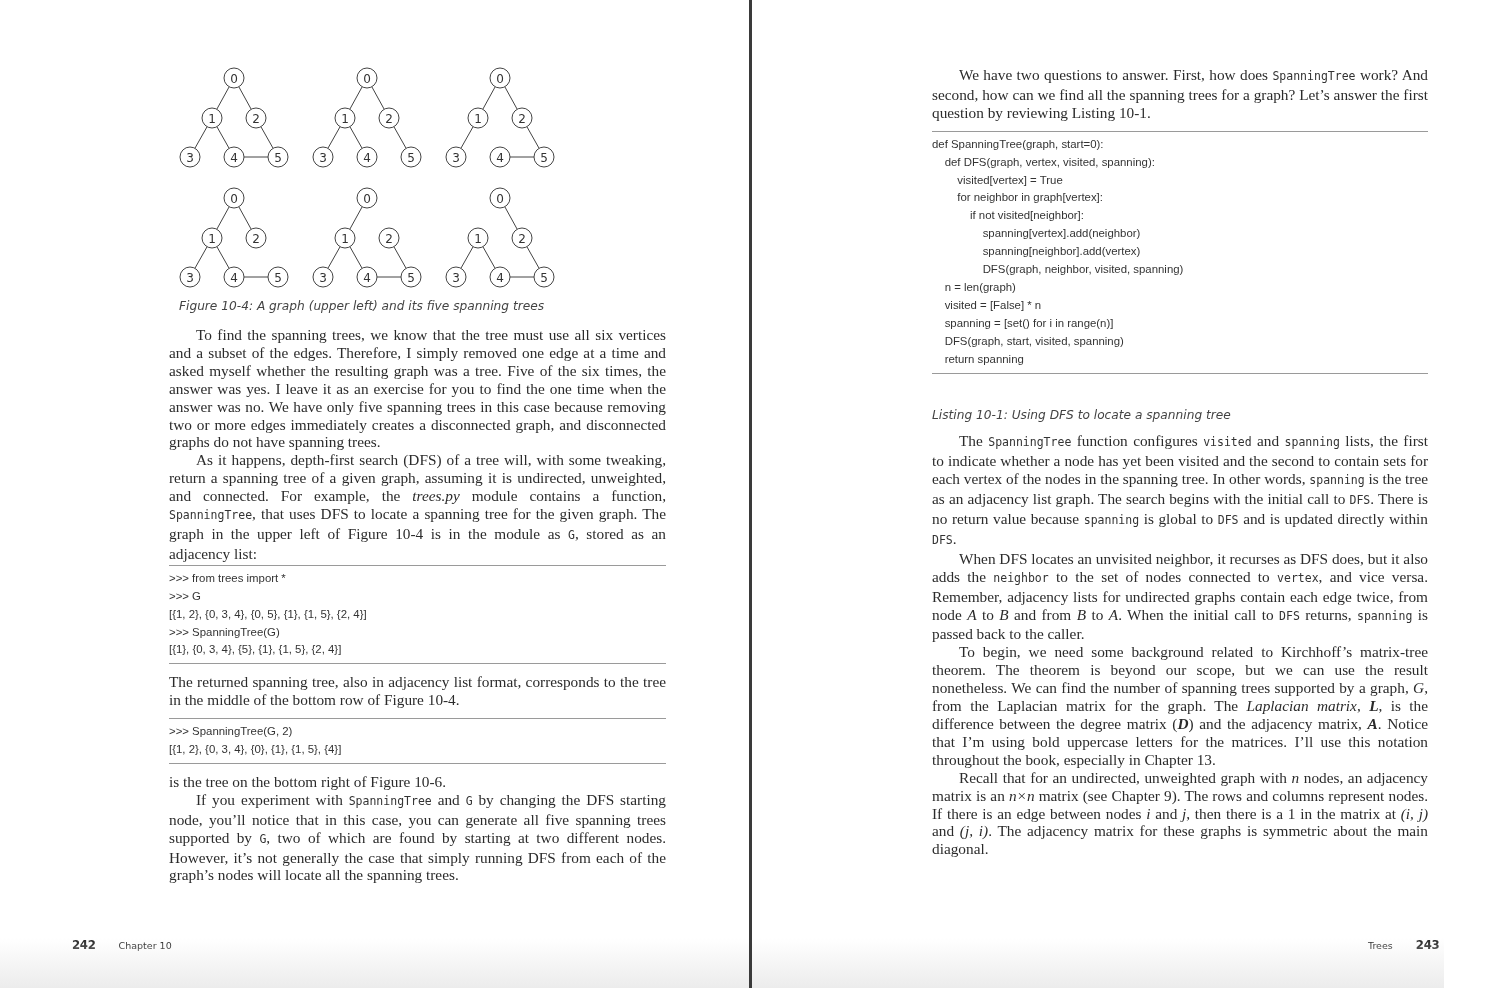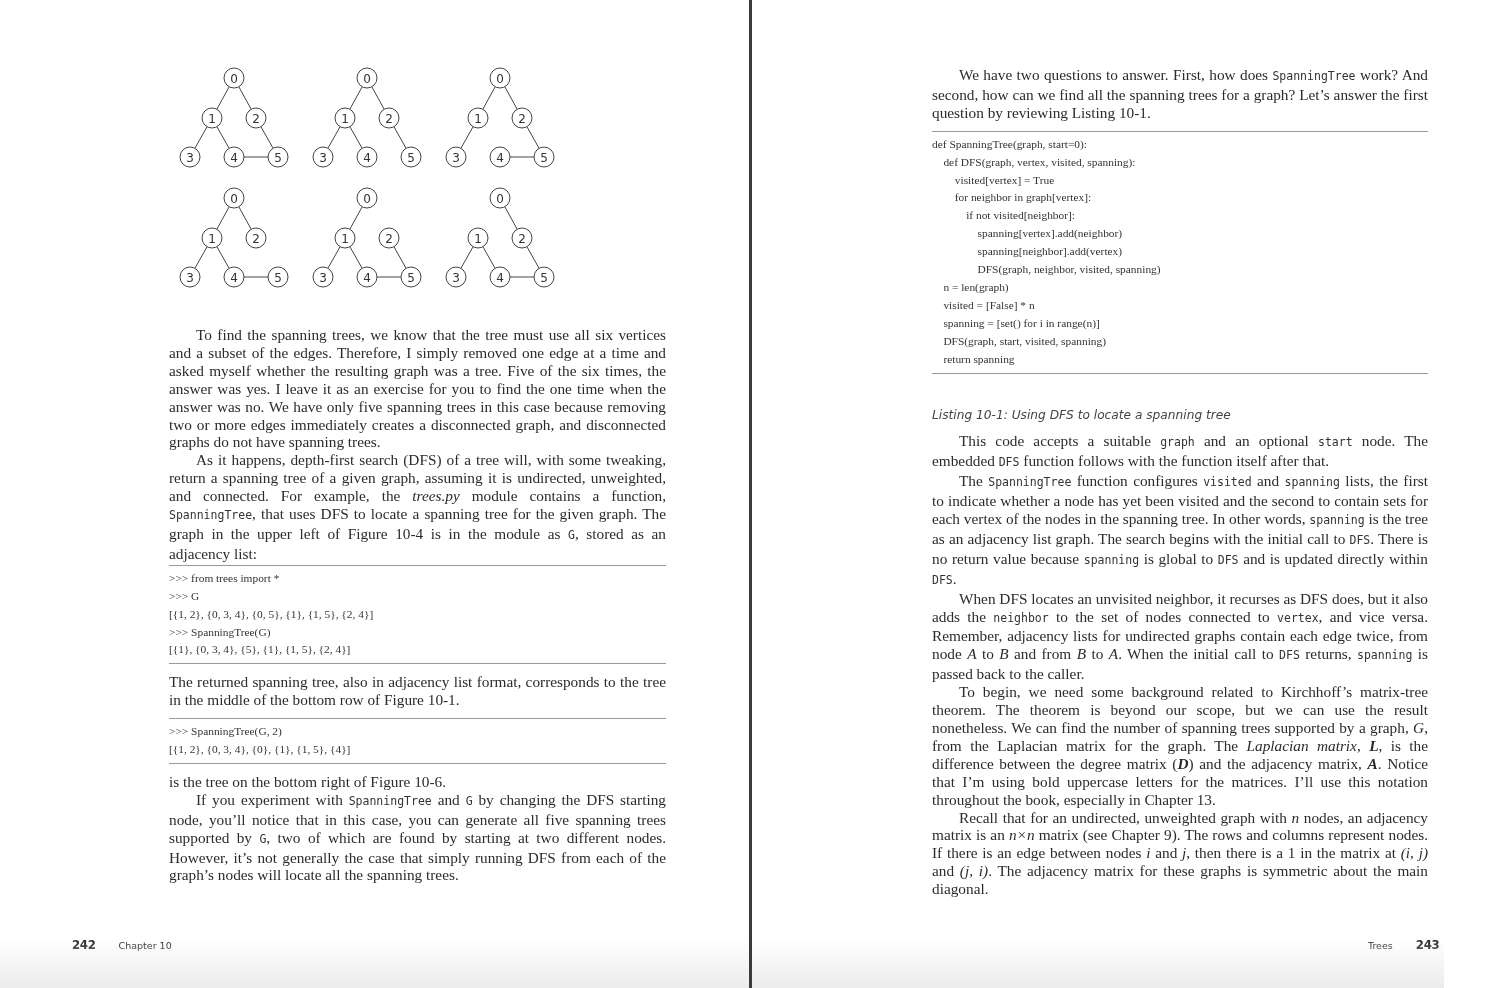--- a/index.html
+++ b/index.html
@@ -23,21 +23,21 @@
 
     p.para { text-indent: 27px; margin: 0; }
     p.noindent { text-indent: 0; }
     code, .mono { font-family: "DejaVu Sans Mono", monospace; font-size: 11.5px; color: #333; }
     em { font-style: italic; }
     b.mat { font-weight: bold; font-style: italic; }
 
     .codeblock {
       border-top: 1px solid #9a9a9a; border-bottom: 1px solid #9a9a9a;
       padding: 4px 0 4px 0; margin: 9px 0 9px 0;
-      font-family: Liberation Serif, serif; font-size: 11.4px; line-height: 17.9px;
+      font-family: Liberation Sans, sans-serif; font-size: 11.4px; line-height: 17.9px;
       color: #333; white-space: pre; text-align: left;
     }
 
     .caption {
       font-family: "DejaVu Sans", sans-serif; font-style: italic; font-size: 12.2px;
       color: #444; text-align: left;
     }
 
     .figure { position: absolute; left: 175px; top: 62px; width: 390px; height: 232px; }
     .figure svg { display: block; }
@@ -164,32 +164,33 @@
           <circle cx="281" cy="215" r="10" fill="#fff" stroke="#444" stroke-width="1"></circle>
           <text x="281" y="219.5" text-anchor="middle" font-family="DejaVu Sans, sans-serif" font-size="12" fill="#333">3</text>
           <circle cx="325" cy="215" r="10" fill="#fff" stroke="#444" stroke-width="1"></circle>
           <text x="325" y="219.5" text-anchor="middle" font-family="DejaVu Sans, sans-serif" font-size="12" fill="#333">4</text>
           <circle cx="369" cy="215" r="10" fill="#fff" stroke="#444" stroke-width="1"></circle>
           <text x="369" y="219.5" text-anchor="middle" font-family="DejaVu Sans, sans-serif" font-size="12" fill="#333">5</text>
         </g>
       </svg>
   </div>
 
+  <div class="caption" style="position:absolute; left:179px; top:299px; width:500px;">Figure 10-4: A graph (upper left) and its five spanning trees</div>
 
   <div class="text-col" id="left-col" style="top:326px;">
     <p class="para">To find the spanning trees, we know that the tree must use all six vertices and a subset of the edges. Therefore, I simply removed one edge at a time and asked myself whether the resulting graph was a tree. Five of the six times, the answer was yes. I leave it as an exercise for you to find the one time when the answer was no. We have only five spanning trees in this case because removing two or more edges immediately creates a disconnected graph, and disconnected graphs do not have spanning trees.</p>
     <p class="para"><span>As it happens, depth-first search (DFS) of a tree will, with some tweaking, return a spanning tree of a given graph, assuming it is undirected, unweighted, and connected. For example, the </span><em>trees.py</em><span> module contains a function, </span><code>SpanningTree</code><span>, that uses DFS to locate a spanning tree for the given graph. The graph in the upper left of Figure 10-4 is in the module as </span><code>G</code><span>, stored as an adjacency list:</span></p>
 
     <div class="codeblock" style="margin-top:2px;">&gt;&gt;&gt; from trees import *
 &gt;&gt;&gt; G
 [{1, 2}, {0, 3, 4}, {0, 5}, {1}, {1, 5}, {2, 4}]
 &gt;&gt;&gt; SpanningTree(G)
 [{1}, {0, 3, 4}, {5}, {1}, {1, 5}, {2, 4}]</div>
 
-    <p class="para noindent">The returned spanning tree, also in adjacency list format, corresponds to the tree in the middle of the bottom row of Figure 10-1.</p>
+    <p class="para noindent">The returned spanning tree, also in adjacency list format, corresponds to the tree in the middle of the bottom row of Figure 10-4.</p>
 
     <div class="codeblock">&gt;&gt;&gt; SpanningTree(G, 2)
 [{1, 2}, {0, 3, 4}, {0}, {1}, {1, 5}, {4}]</div>
 
     <p class="para noindent">is the tree on the bottom right of Figure 10-6.</p>
     <p class="para"><span>If you experiment with </span><code>SpanningTree</code><span> and </span><code>G</code><span> by changing the DFS starting node, you’ll notice that in this case, you can generate all five spanning trees supported by </span><code>G</code><span>, two of which are found by starting at two different nodes. However, it’s not generally the case that simply running DFS from each of the graph’s nodes will locate all the spanning trees.</span></p>
   </div>
 
   <div class="folio" style="left:72px;">
     <span class="folio-num">242</span>
@@ -213,21 +214,20 @@
                 spanning[vertex].add(neighbor)
                 spanning[neighbor].add(vertex)
                 DFS(graph, neighbor, visited, spanning)
     n = len(graph)
     visited = [False] * n
     spanning = [set() for i in range(n)]
     DFS(graph, start, visited, spanning)
     return spanning</div>
     <div class="caption" style="margin-bottom:8px;margin-top:33px;">Listing 10-1: Using DFS to locate a spanning tree</div>
 
-    <p class="para"><span>This code accepts a suitable </span><code>graph</code><span> and an optional </span><code>start</code><span> node. The embedded </span><code>DFS</code><span> function follows with the function itself after that.</span></p>
     <p class="para"><span>The </span><code>SpanningTree</code><span> function configures </span><code>visited</code><span> and </span><code>spanning</code><span> lists, the first to indicate whether a node has yet been visited and the second to contain sets for each vertex of the nodes in the spanning tree. In other words, </span><code>spanning</code><span> is the tree as an adjacency list graph. The search begins with the initial call to </span><code>DFS</code><span>. There is no return value because </span><code>spanning</code><span> is global to </span><code>DFS</code><span> and is updated directly within </span><code>DFS</code><span>.</span></p>
     <p class="para"><span>When DFS locates an unvisited neighbor, it recurses as DFS does, but it also adds the </span><code>neighbor</code><span> to the set of nodes connected to </span><code>vertex</code><span>, and vice versa. Remember, adjacency lists for undirected graphs contain each edge twice, from node </span><em>A</em><span> to </span><em>B</em><span> and from </span><em>B</em><span> to </span><em>A</em><span>. When the initial call to </span><code>DFS</code><span> returns, </span><code>spanning</code><span> is passed back to the caller.</span></p>
     <p class="para"><span>To begin, we need some background related to Kirchhoff’s matrix-tree theorem. The theorem is beyond our scope, but we can use the result nonetheless. We can find the number of spanning trees supported by a graph, </span><em>G</em><span>, from the Laplacian matrix for the graph. The </span><em>Laplacian matrix</em><span>, </span><b class="mat">L</b><span>, is the difference between the degree matrix (</span><b class="mat">D</b><span>) and the adjacency matrix, </span><b class="mat">A</b><span>. Notice that I’m using bold uppercase letters for the matrices. I’ll use this notation throughout the book, especially in Chapter 13.</span></p>
     <p class="para"><span>Recall that for an undirected, unweighted graph with </span><em>n</em><span> nodes, an adjacency matrix is an </span><em>n×n</em><span> matrix (see Chapter 9). The rows and columns represent nodes. If there is an edge between nodes </span><em>i</em><span> and </span><em>j</em><span>, then there is a 1 in the matrix at </span><em>(i, j)</em><span> and </span><em>(j, i)</em><span>. The adjacency matrix for these graphs is symmetric about the main diagonal.</span></p>
   </div>
 
   <div class="folio" style="left:616px;">
     <span class="folio-label">Trees</span>
     <span class="folio-num" style="margin-left:18px;">243</span>
   </div>

